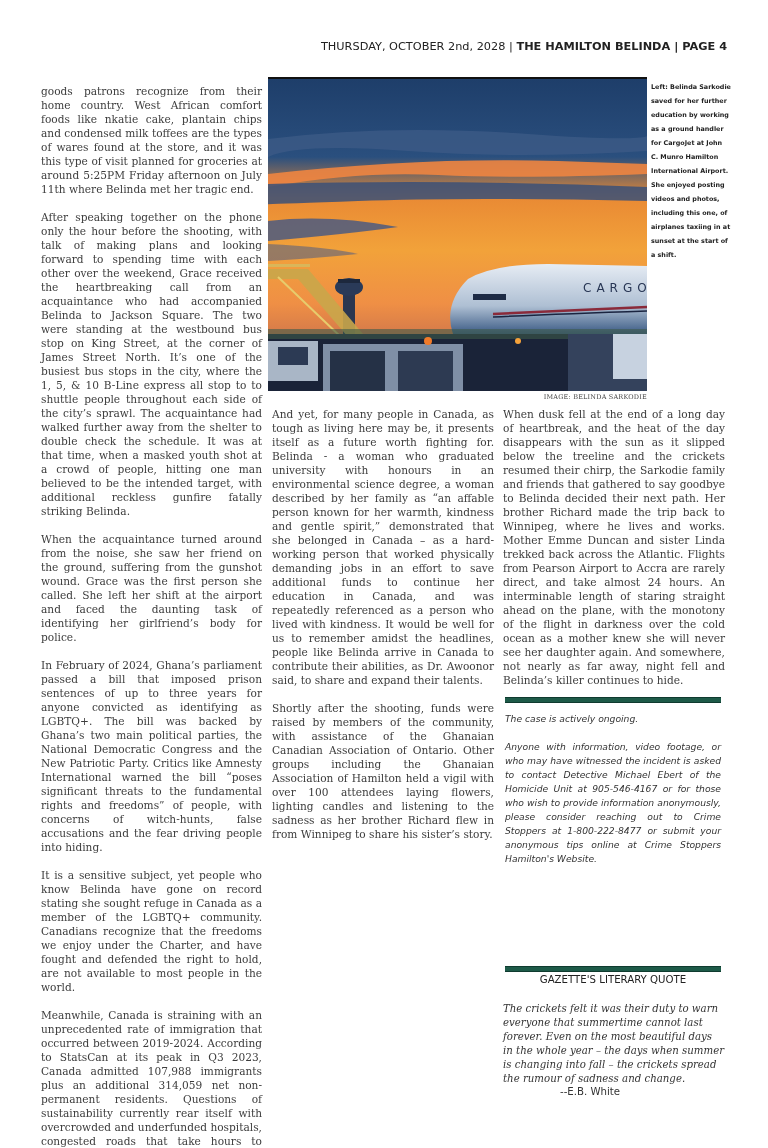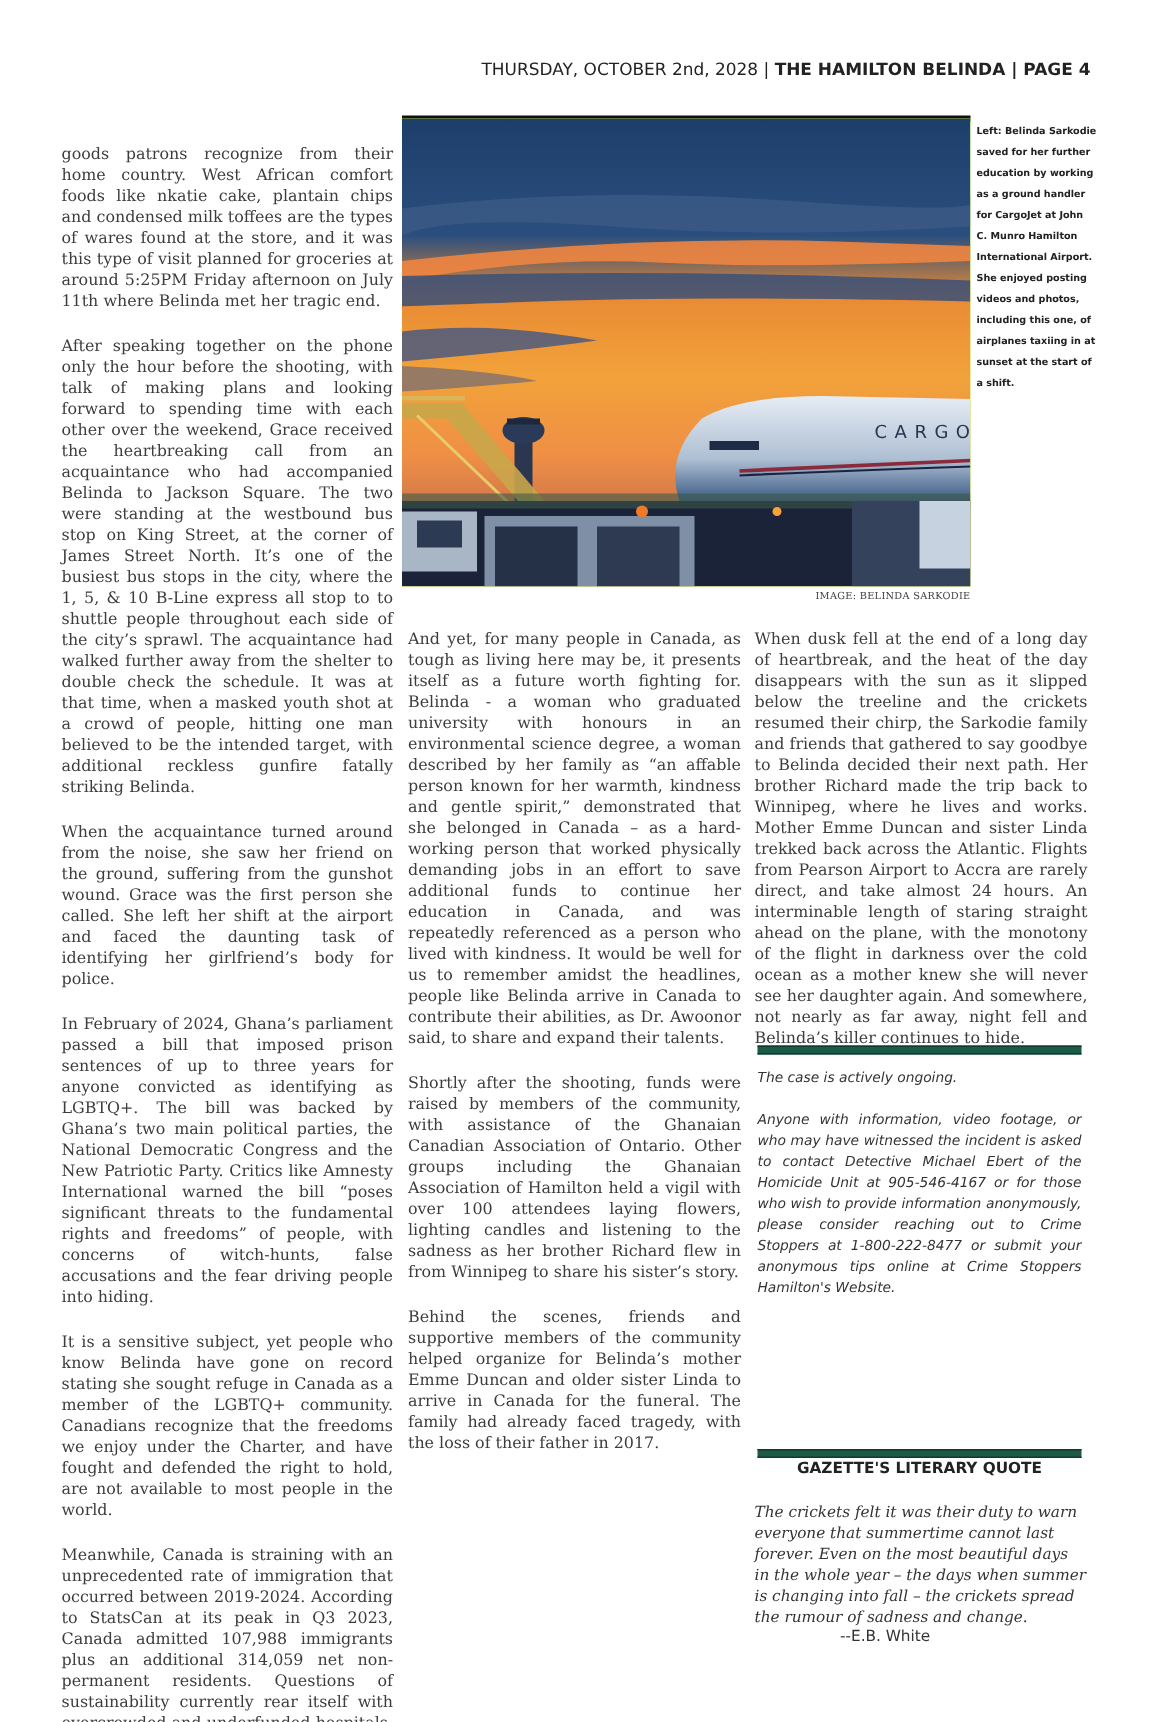--- a/index.html
+++ b/index.html
@@ -1,34 +1,34 @@
 <!DOCTYPE html>
 <html><head>
 <meta charset="utf-8">
 <style>
   html, body { margin: 0; padding: 0; background: #ffffff; }
   body { width: 768px; height: 1148px; position: relative; overflow: hidden; color: #3a3a3a; }
   .header { position: absolute; top: 40px; right: 41px; font-family: "DejaVu Sans", sans-serif; font-size: 11.3px; color: #222; white-space: nowrap; }
   .header b { font-weight: bold; color: #222; }
   .col { position: absolute; font-family: "DejaVu Serif", serif; font-size: 10.6px; line-height: 14px; color: #3c3c3c; text-align: justify; }
-  .col p { margin: 16px 0 14px 0; }
+  .col p { margin: 4px 0 14px 0; }
   .col1 { left: 41px; top: 80px; width: 221px; }
   .col2 { left: 272px; top: 403px; width: 222px; }
   .col3 { left: 503px; top: 403px; width: 222px; }
-  .photo { position: absolute; left: 268px; top: 79px; width: 379px; height: 312px; background: #bef264; overflow: hidden; }
+  .photo { position: absolute; left: 268px; top: 79px; width: 379px; height: 312px; background: #5eead4; overflow: hidden; }
   .photo svg { display: block; }
   .photo-topbar { position: absolute; left: 268px; top: 77px; width: 379px; height: 4px; background: #111; }
   .credit { position: absolute; left: 500px; top: 393px; width: 147px; text-align: right; font-family: "DejaVu Serif", serif; font-size: 6.5px; color: #444; letter-spacing: 0.2px; }
   .caption { position: absolute; left: 651px; top: 80px; width: 80px; font-family: "DejaVu Sans", sans-serif; font-size: 6.4px; line-height: 14px; font-weight: bold; color: #222; }
   .rule { position: absolute; height: 4px; background: #1d5a48; border-top: 1px solid #0f3b2f; border-bottom: 1px solid #0f3b2f; }
   .rule1 { left: 505px; top: 697px; width: 216px; }
   .rule2 { left: 505px; top: 966px; width: 216px; }
   .sidebar { position: absolute; left: 505px; top: 712px; width: 216px; font-family: "DejaVu Sans", sans-serif; font-style: italic; font-size: 9.2px; line-height: 14px; color: #333; text-align: justify; }
   .sidebar p { margin: 0 0 14px 0; }
-  .quote-title { position: absolute; left: 505px; top: 974px; width: 216px; text-align: center; font-family: "DejaVu Sans", sans-serif; font-weight: bold; font-size: 10.2px; color: #222; }
+  .quote-title { position: absolute; left: 505px; top: 974px; width: 216px; text-align: center; font-family: "DejaVu Sans", sans-serif; font-weight: normal; font-size: 10.2px; color: #222; }
   .quote { position: absolute; left: 503px; top: 1002px; width: 222px; font-family: "DejaVu Serif", serif; font-style: italic; font-size: 10.2px; line-height: 14px; color: #333; }
   .quote-attr { position: absolute; left: 560px; top: 1086px; width: 162px; text-align: left; font-family: "DejaVu Sans", sans-serif; font-size: 10.2px; color: #333; }
 </style>
 </head>
 <body>
 
 <div class="header">
   <span>THURSDAY, OCTOBER 2nd, 2028</span><span> | </span><b>THE HAMILTON BELINDA</b><b> | </b><b>PAGE 4</b>
 </div>
 
@@ -93,21 +93,20 @@
     <circle cx="250" cy="262" r="3" fill="#f6a23a"></circle>
     <circle cx="160" cy="262" r="4" fill="#f07a2a"></circle>
   </svg>
 </div>
 <div class="credit">IMAGE: BELINDA SARKODIE</div>
 <div class="caption">Left: Belinda Sarkodie saved for her further education by working as a ground handler for CargoJet at John C. Munro Hamilton International Airport. She enjoyed posting videos and photos, including this one, of airplanes taxiing in  at sunset at the start of a shift.</div>
 
 <div class="col col2">
   <p>And yet, for many people in Canada, as tough as living here may be, it presents itself as a future worth fighting for. Belinda -   a woman who graduated university with honours in an environmental science degree, a woman described by her family as “an affable person known for her warmth, kindness and gentle spirit,” demonstrated that she belonged in Canada – as a hard-working person that worked physically demanding jobs in an effort to save additional funds to continue her education in Canada, and was repeatedly referenced as a person who lived with kindness.  It would be well for us to remember amidst the headlines, people like Belinda arrive in Canada to contribute their abilities, as Dr. Awoonor said, to share and expand their talents.</p>
   <p>Shortly after the shooting, funds were raised by members of the community, with assistance of the Ghanaian Canadian Association of Ontario. Other groups including the Ghanaian Association of Hamilton held a vigil  with over 100 attendees laying flowers, lighting candles and listening to the sadness as her brother Richard flew in from Winnipeg to share his sister’s story.</p>
-  <p>Behind the scenes, friends and supportive members of the community helped organize for Belinda’s mother Emme Duncan and older sister Linda to arrive in Canada for the funeral.  The family had already faced tragedy, with the loss of their father in 2017.</p>
 </div>
 
 <div class="col col3">
   <p>When dusk fell at the end of a long day of heartbreak, and the heat of the day disappears with the sun as it slipped below the treeline and the crickets resumed their chirp, the Sarkodie family and friends that gathered to say goodbye to Belinda decided their next path. Her brother Richard made the trip back to Winnipeg, where he lives and works. Mother Emme Duncan and sister Linda trekked back across the Atlantic. Flights from Pearson Airport to Accra are rarely direct, and take almost 24 hours.  An interminable length of staring straight ahead on the plane, with the monotony of the flight in darkness over the cold ocean as a mother knew she will never see her daughter again.  And somewhere, not nearly as far away, night fell and Belinda’s killer continues to hide.</p>
 </div>
 
 <div class="rule rule1"></div>
 <div class="sidebar">
   <p>The case is actively ongoing.</p>
   <p>Anyone with information, video footage, or who may have witnessed the incident is asked to contact Detective Michael Ebert of the Homicide Unit at 905-546-4167 or for those who wish to provide information anonymously, please consider reaching out to Crime Stoppers at 1-800-222-8477 or submit your anonymous tips online at Crime Stoppers Hamilton's Website.</p>

